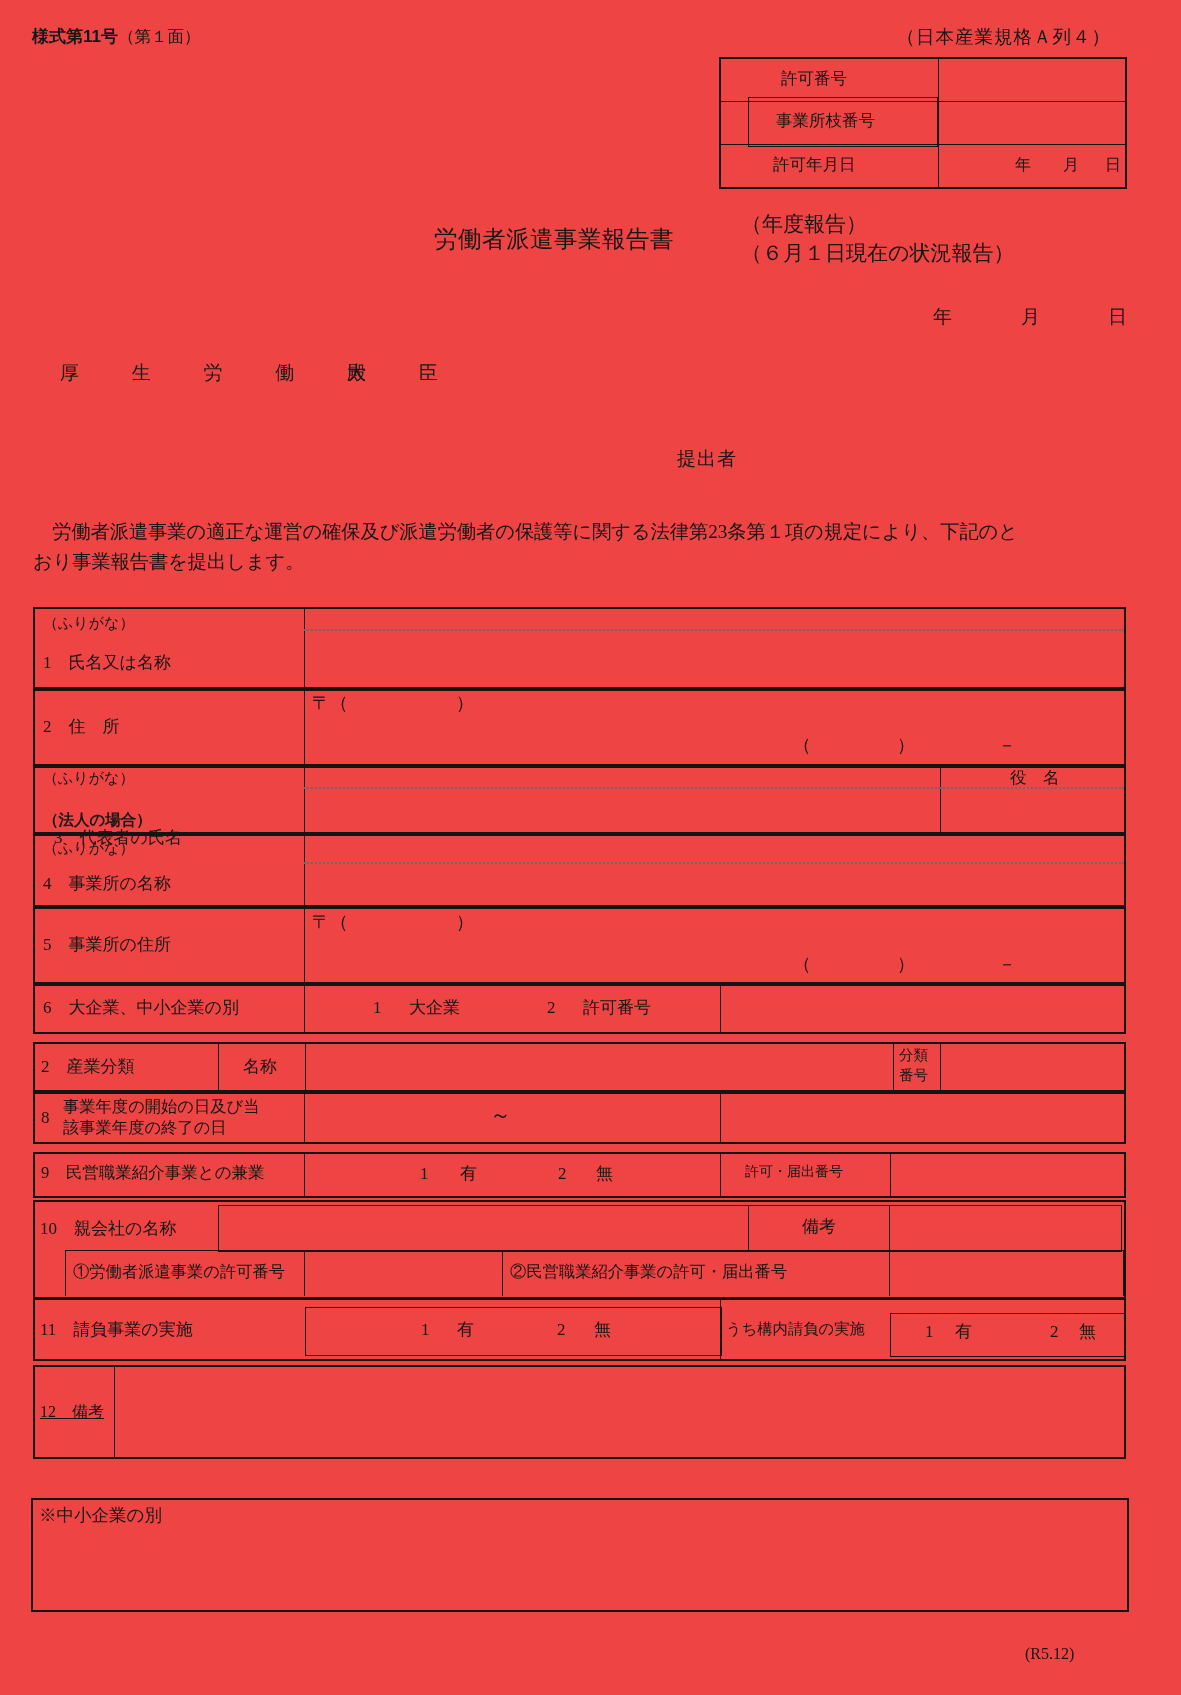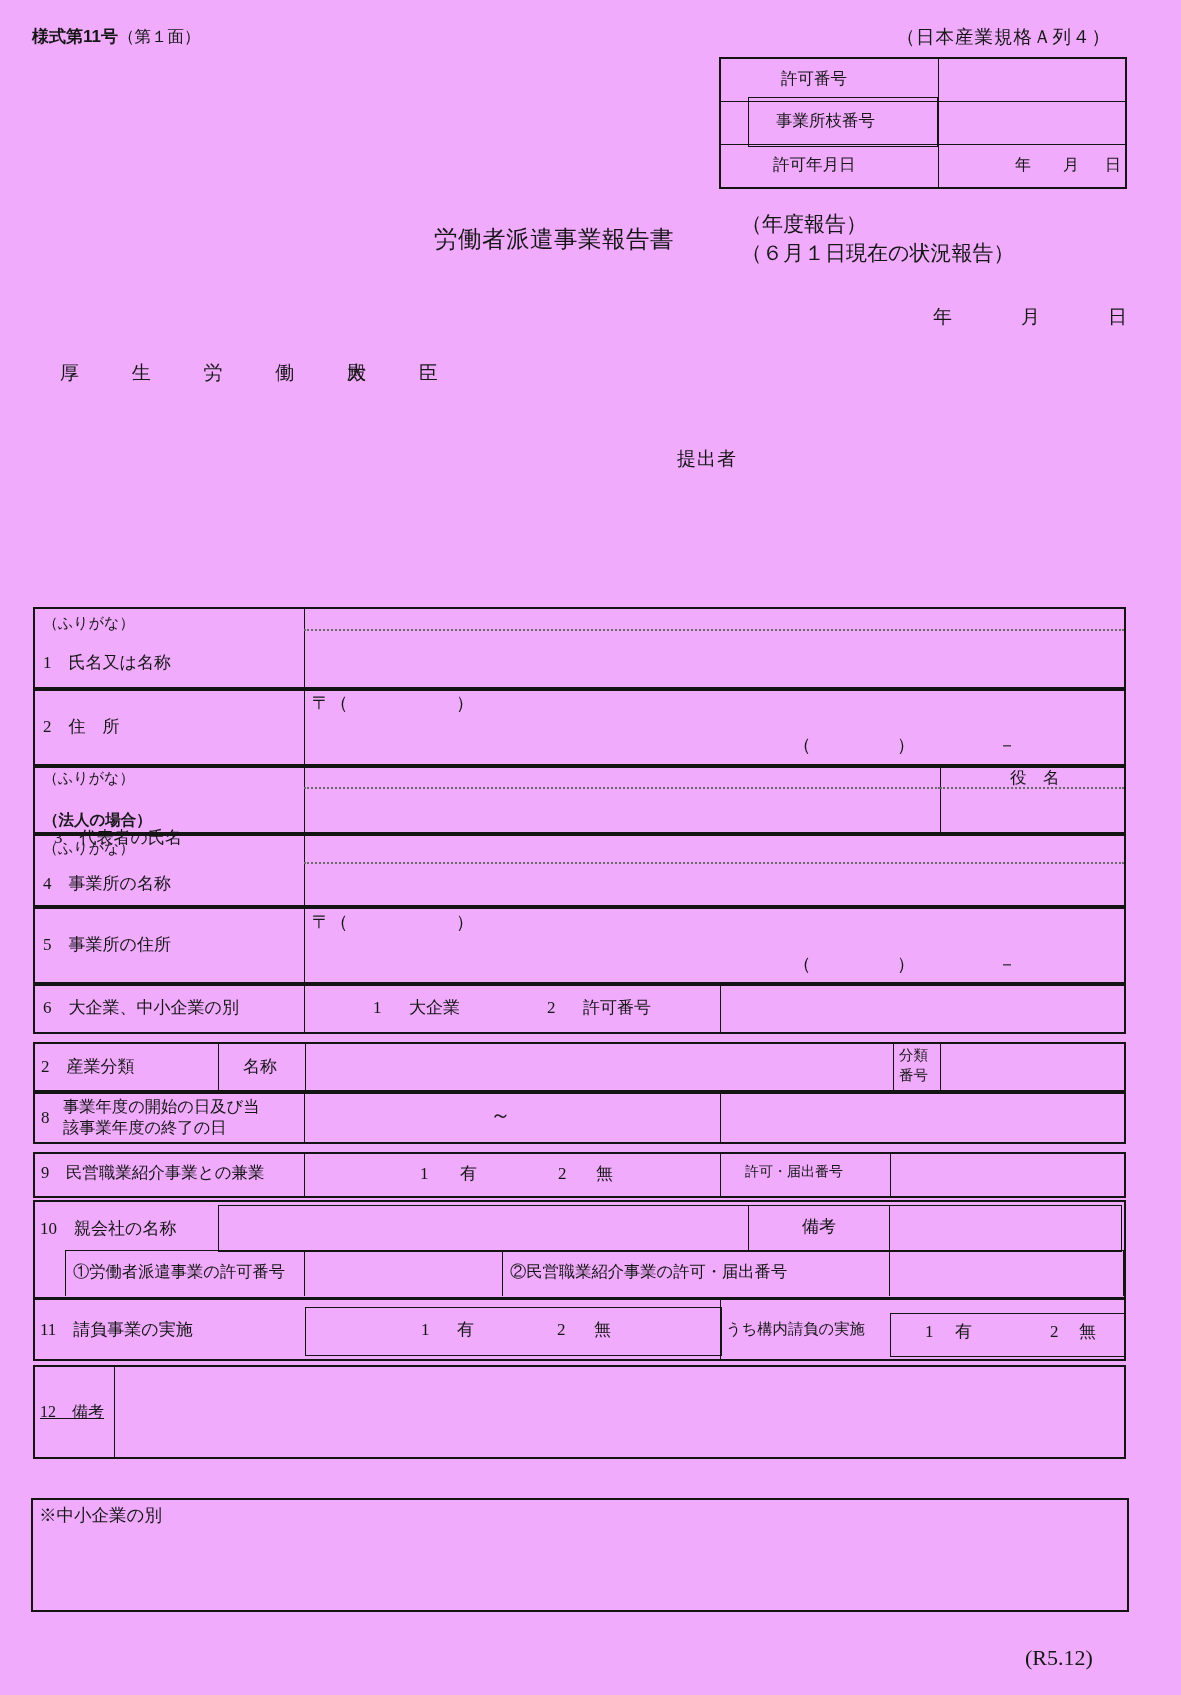--- a/index.html
+++ b/index.html
@@ -1,18 +1,18 @@
 <!DOCTYPE html>
 <html><head>
 <meta charset="utf-8">
 <style>
   html,body{margin:0;padding:0;background:#f3f3f2;}
   #page{
     position:relative;width:1181px;height:1695px;margin:0 auto;
-    background:#f0abfc;color:#161616;
+    background:#ef4444;color:#161616;
     font-family:"Liberation Serif","DejaVu Serif",serif;
     overflow:hidden;
   }
   .t{position:absolute;white-space:nowrap;line-height:1.15;}
   .gothic{font-family:"Liberation Sans","DejaVu Sans",sans-serif;font-weight:bold;}
   .box{position:absolute;border:2.4px solid #141414;}
   .ibox{position:absolute;border:1.7px solid #141414;}
   .vl{position:absolute;top:0;bottom:0;width:0;border-left:1.7px solid #141414;}
   .hl{position:absolute;left:0;right:0;height:0;border-top:1.7px solid #141414;}
   .dot{position:absolute;height:0;border-top:2px dotted #6a6a6a;}
@@ -47,20 +47,24 @@
 
   <div class="t" style="left:933px;top:306px;font-size:19px;">年</div>
   <div class="t" style="left:1021px;top:306px;font-size:19px;">月</div>
   <div class="t" style="left:1108px;top:306px;font-size:19px;">日</div>
 
   <div class="t" style="left:60px;top:362px;font-size:19px;letter-spacing:24px;">厚 生 労 働 大 臣</div>
   <div class="t" style="left:347px;top:362px;font-size:19px;">殿</div>
 
   <div class="t" style="left:677px;top:448px;font-size:19px;letter-spacing:1px;">提出者</div>
 
+  <div class="t" style="left:33px;top:517px;font-size:19.2px;line-height:29.5px;">
+    <div>　労働者派遣事業の適正な運営の確保及び派遣労働者の保護等に関する法律第23条第１項の規定により、下記のと</div>
+    <div>おり事業報告書を提出します。</div>
+  </div>
 
   <div class="box" style="left:33px;top:607px;width:1089px;height:78px;">
     <div class="vl" style="left:269px;"></div>
     <div class="dot" style="left:269px;right:0;top:20px;"></div>
     <div class="t" style="left:8px;top:6px;font-size:15px;">（ふりがな）</div>
     <div class="t" style="left:8px;top:44px;font-size:17px;">1　氏名又は名称</div>
     <div class="fill" style="left:272px;top:0;right:0;height:20px;"></div>
     <div class="fill" style="left:272px;top:22px;right:0;bottom:0;"></div>
   </div>
 
@@ -196,15 +200,15 @@
     <div class="vl" style="left:79px;"></div>
     <div class="t" style="left:5px;top:36px;font-size:16px;text-decoration:underline;">12　備考</div>
     <div class="fill" style="left:82px;top:0;right:0;bottom:0;"></div>
   </div>
 
   <div class="box" style="left:31px;top:1498px;width:1094px;height:110px;">
     <div class="t" style="left:6px;top:5px;font-size:17.5px;">※中小企業の別</div>
     <div class="fill" style="left:2px;top:30px;right:2px;bottom:2px;"></div>
   </div>
 
-  <div class="t" style="left:1025px;top:1645px;font-size:22px;">(R5.12)</div>
+  <div class="t" style="left:1025px;top:1645px;font-size:16px;">(R5.12)</div>
 
 </div>
 
 </body></html>

